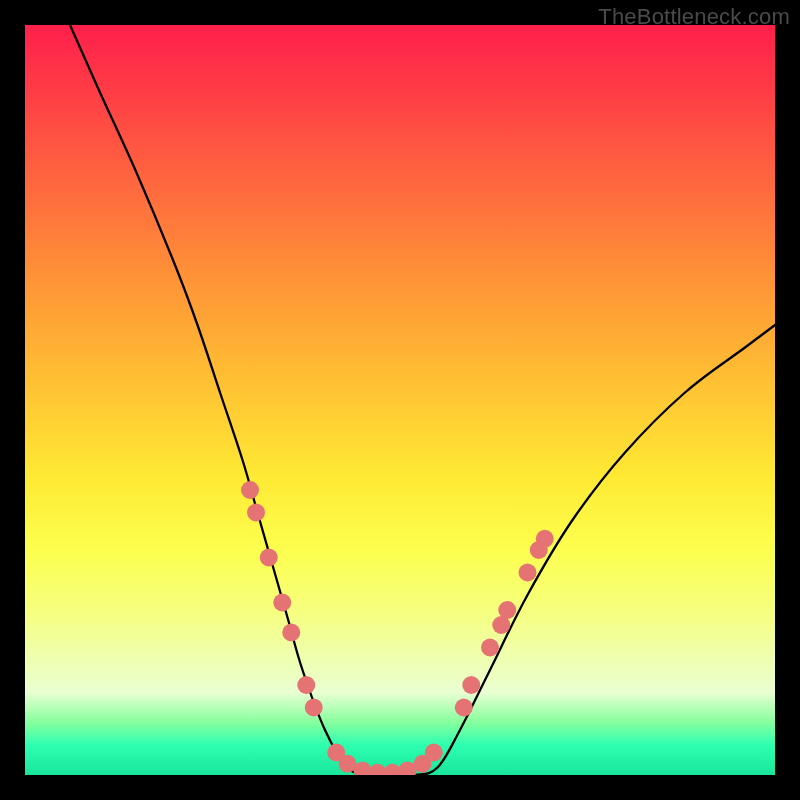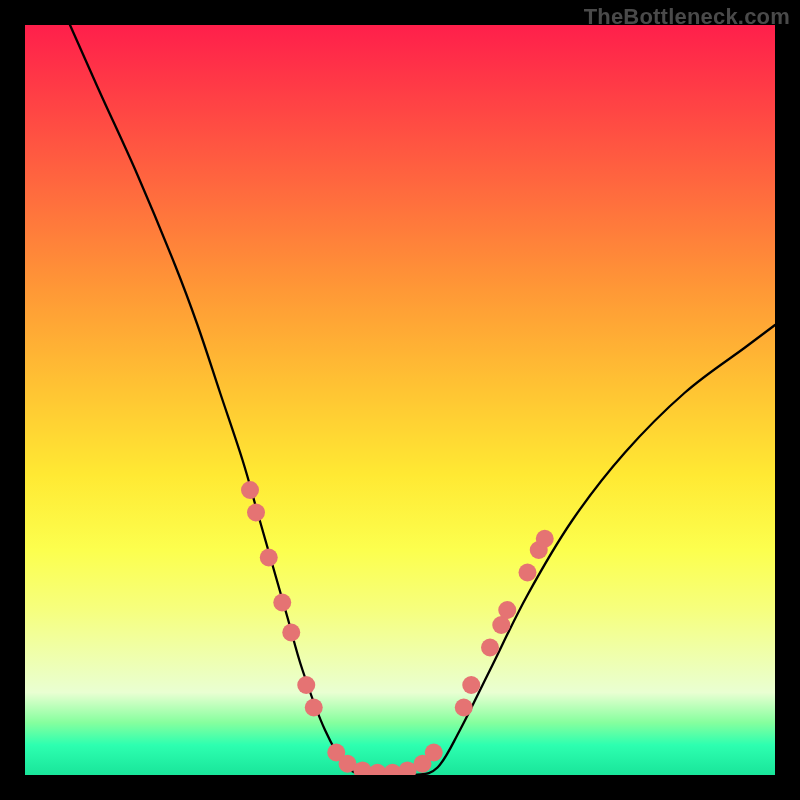--- a/index.html
+++ b/index.html
@@ -43,21 +43,21 @@
       #2dffb0 96%,
       #19e59a 100%
     );
   }
   .watermark {
     position: absolute;
     top: 4px;
     right: 10px;
     color: #4a4a4a;
     font-size: 22px;
-    font-weight: 700;
+    font-weight: 400;
     letter-spacing: 0.2px;
     user-select: none;
   }
   svg.curve {
     position: absolute;
     inset: 0;
   }
 </style>
 </head>
 <body>

